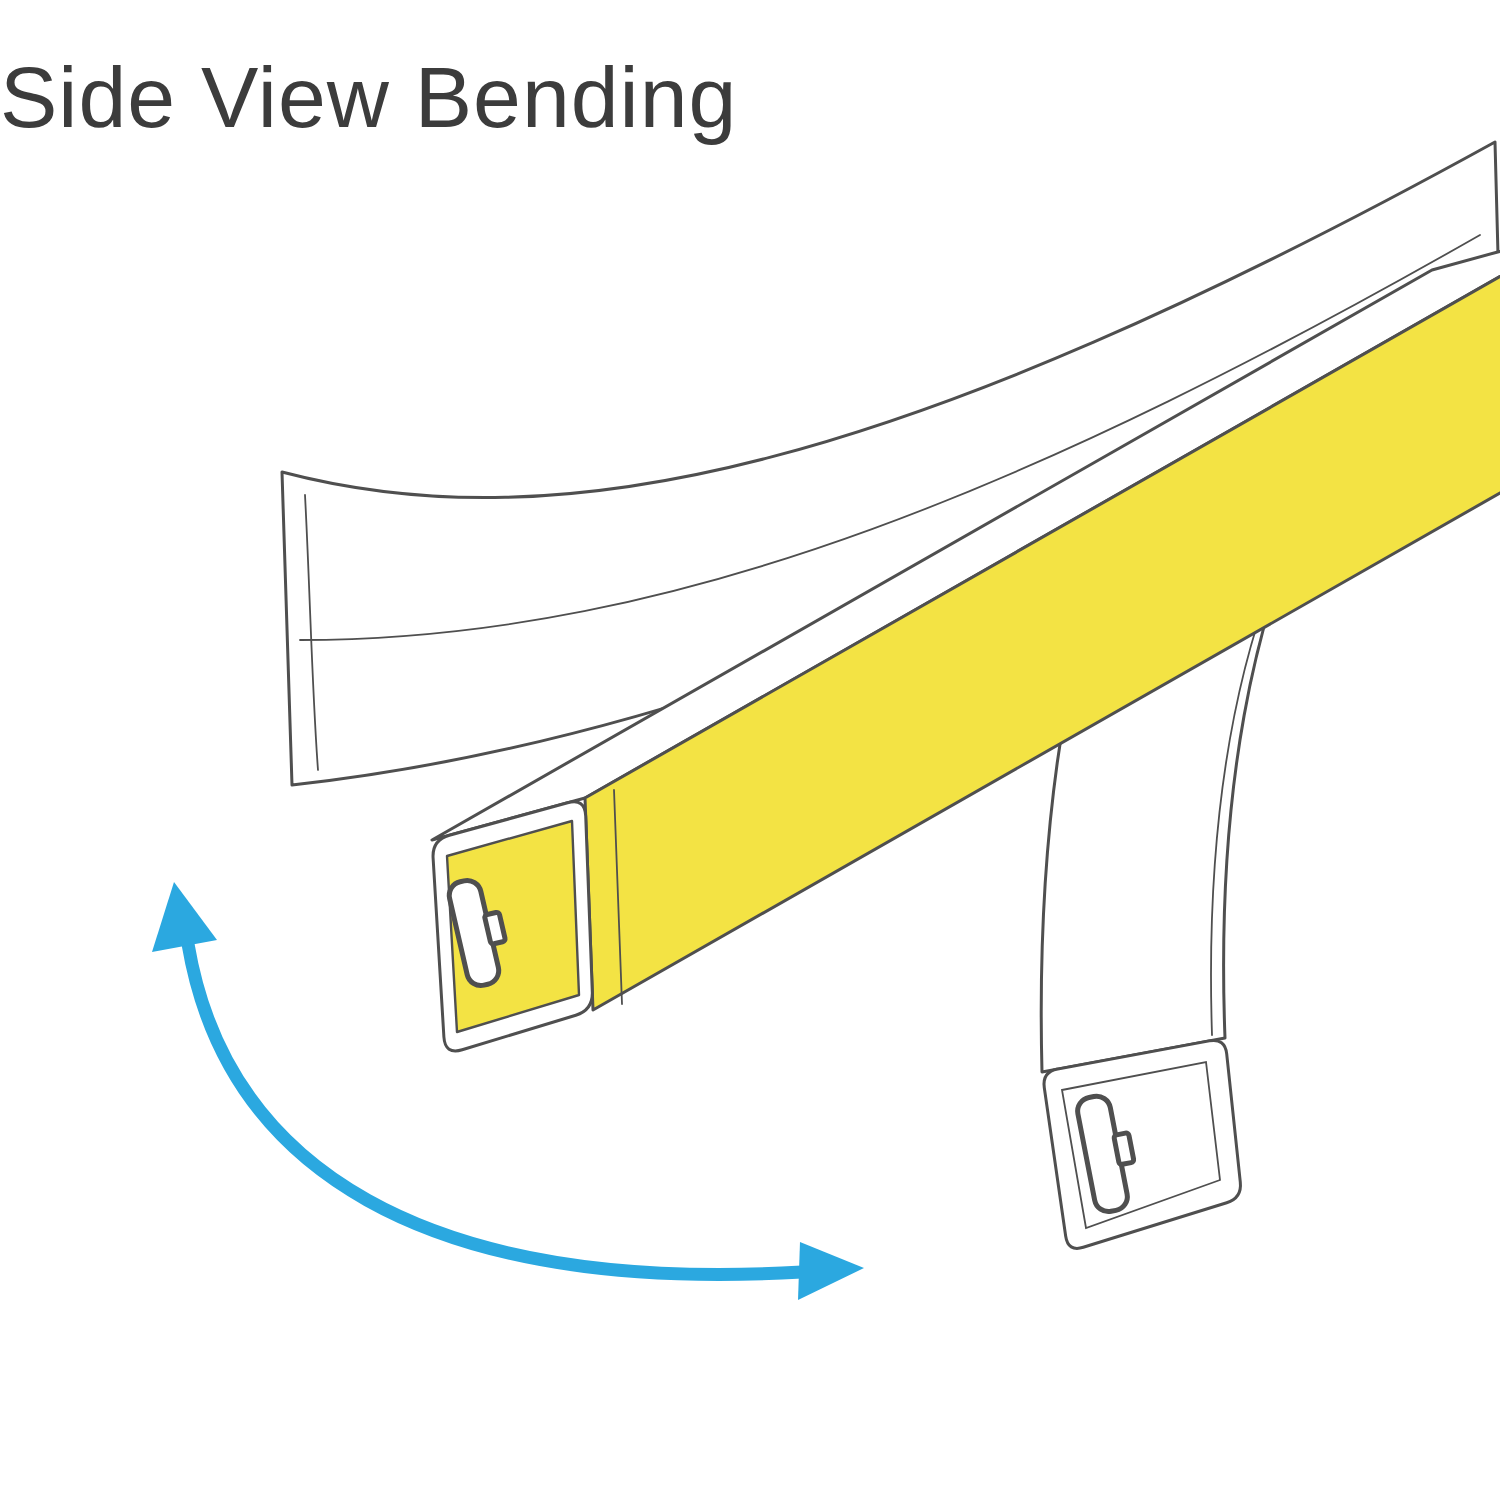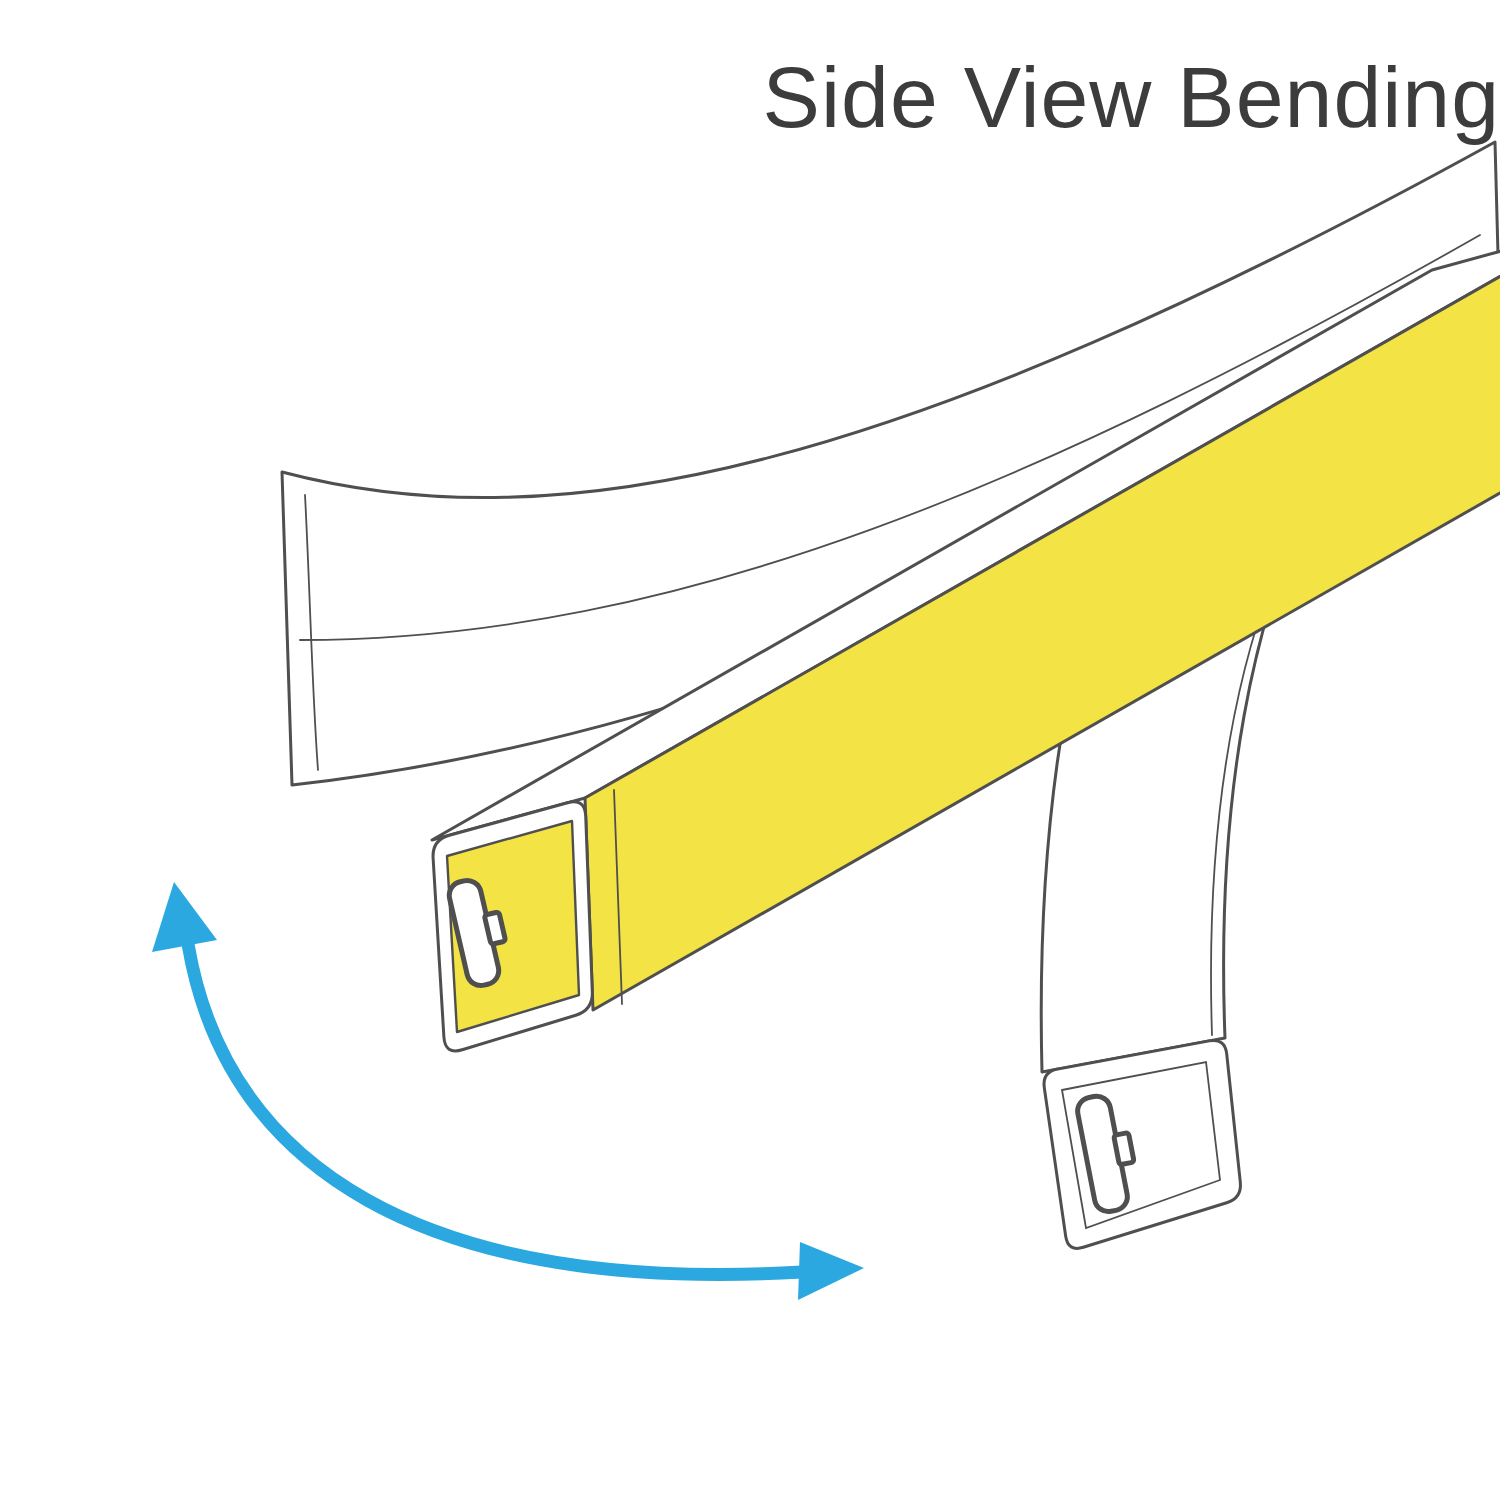--- a/index.html
+++ b/index.html
@@ -14,21 +14,21 @@
     position:relative;
     width:1500px;height:1500px;
     background:var(--background);
     overflow:hidden;
     font-family:"Liberation Sans", sans-serif;
   }
   .title{
     position:absolute;
     top:48px;left:0;width:100%;
     margin:0;
-    text-align:right;
+    text-align:left;
     font-size:86px;
     font-weight:500;
     letter-spacing:1px;
     color:var(--title-text);
   }
   svg.diagram{position:absolute;top:0;left:0;width:1500px;height:1500px;}
   .outline-fill{fill:#ffffff;stroke:var(--line);stroke-width:3;stroke-linejoin:round;stroke-linecap:round;}
   .thin-line{fill:none;stroke:var(--line);stroke-width:1.8;stroke-linecap:round;}
   .yellow-face{fill:var(--strip-yellow);stroke:var(--line);stroke-width:3;stroke-linejoin:round;}
   .yellow-inner{fill:var(--strip-yellow);stroke:var(--line);stroke-width:2.4;stroke-linejoin:round;}

